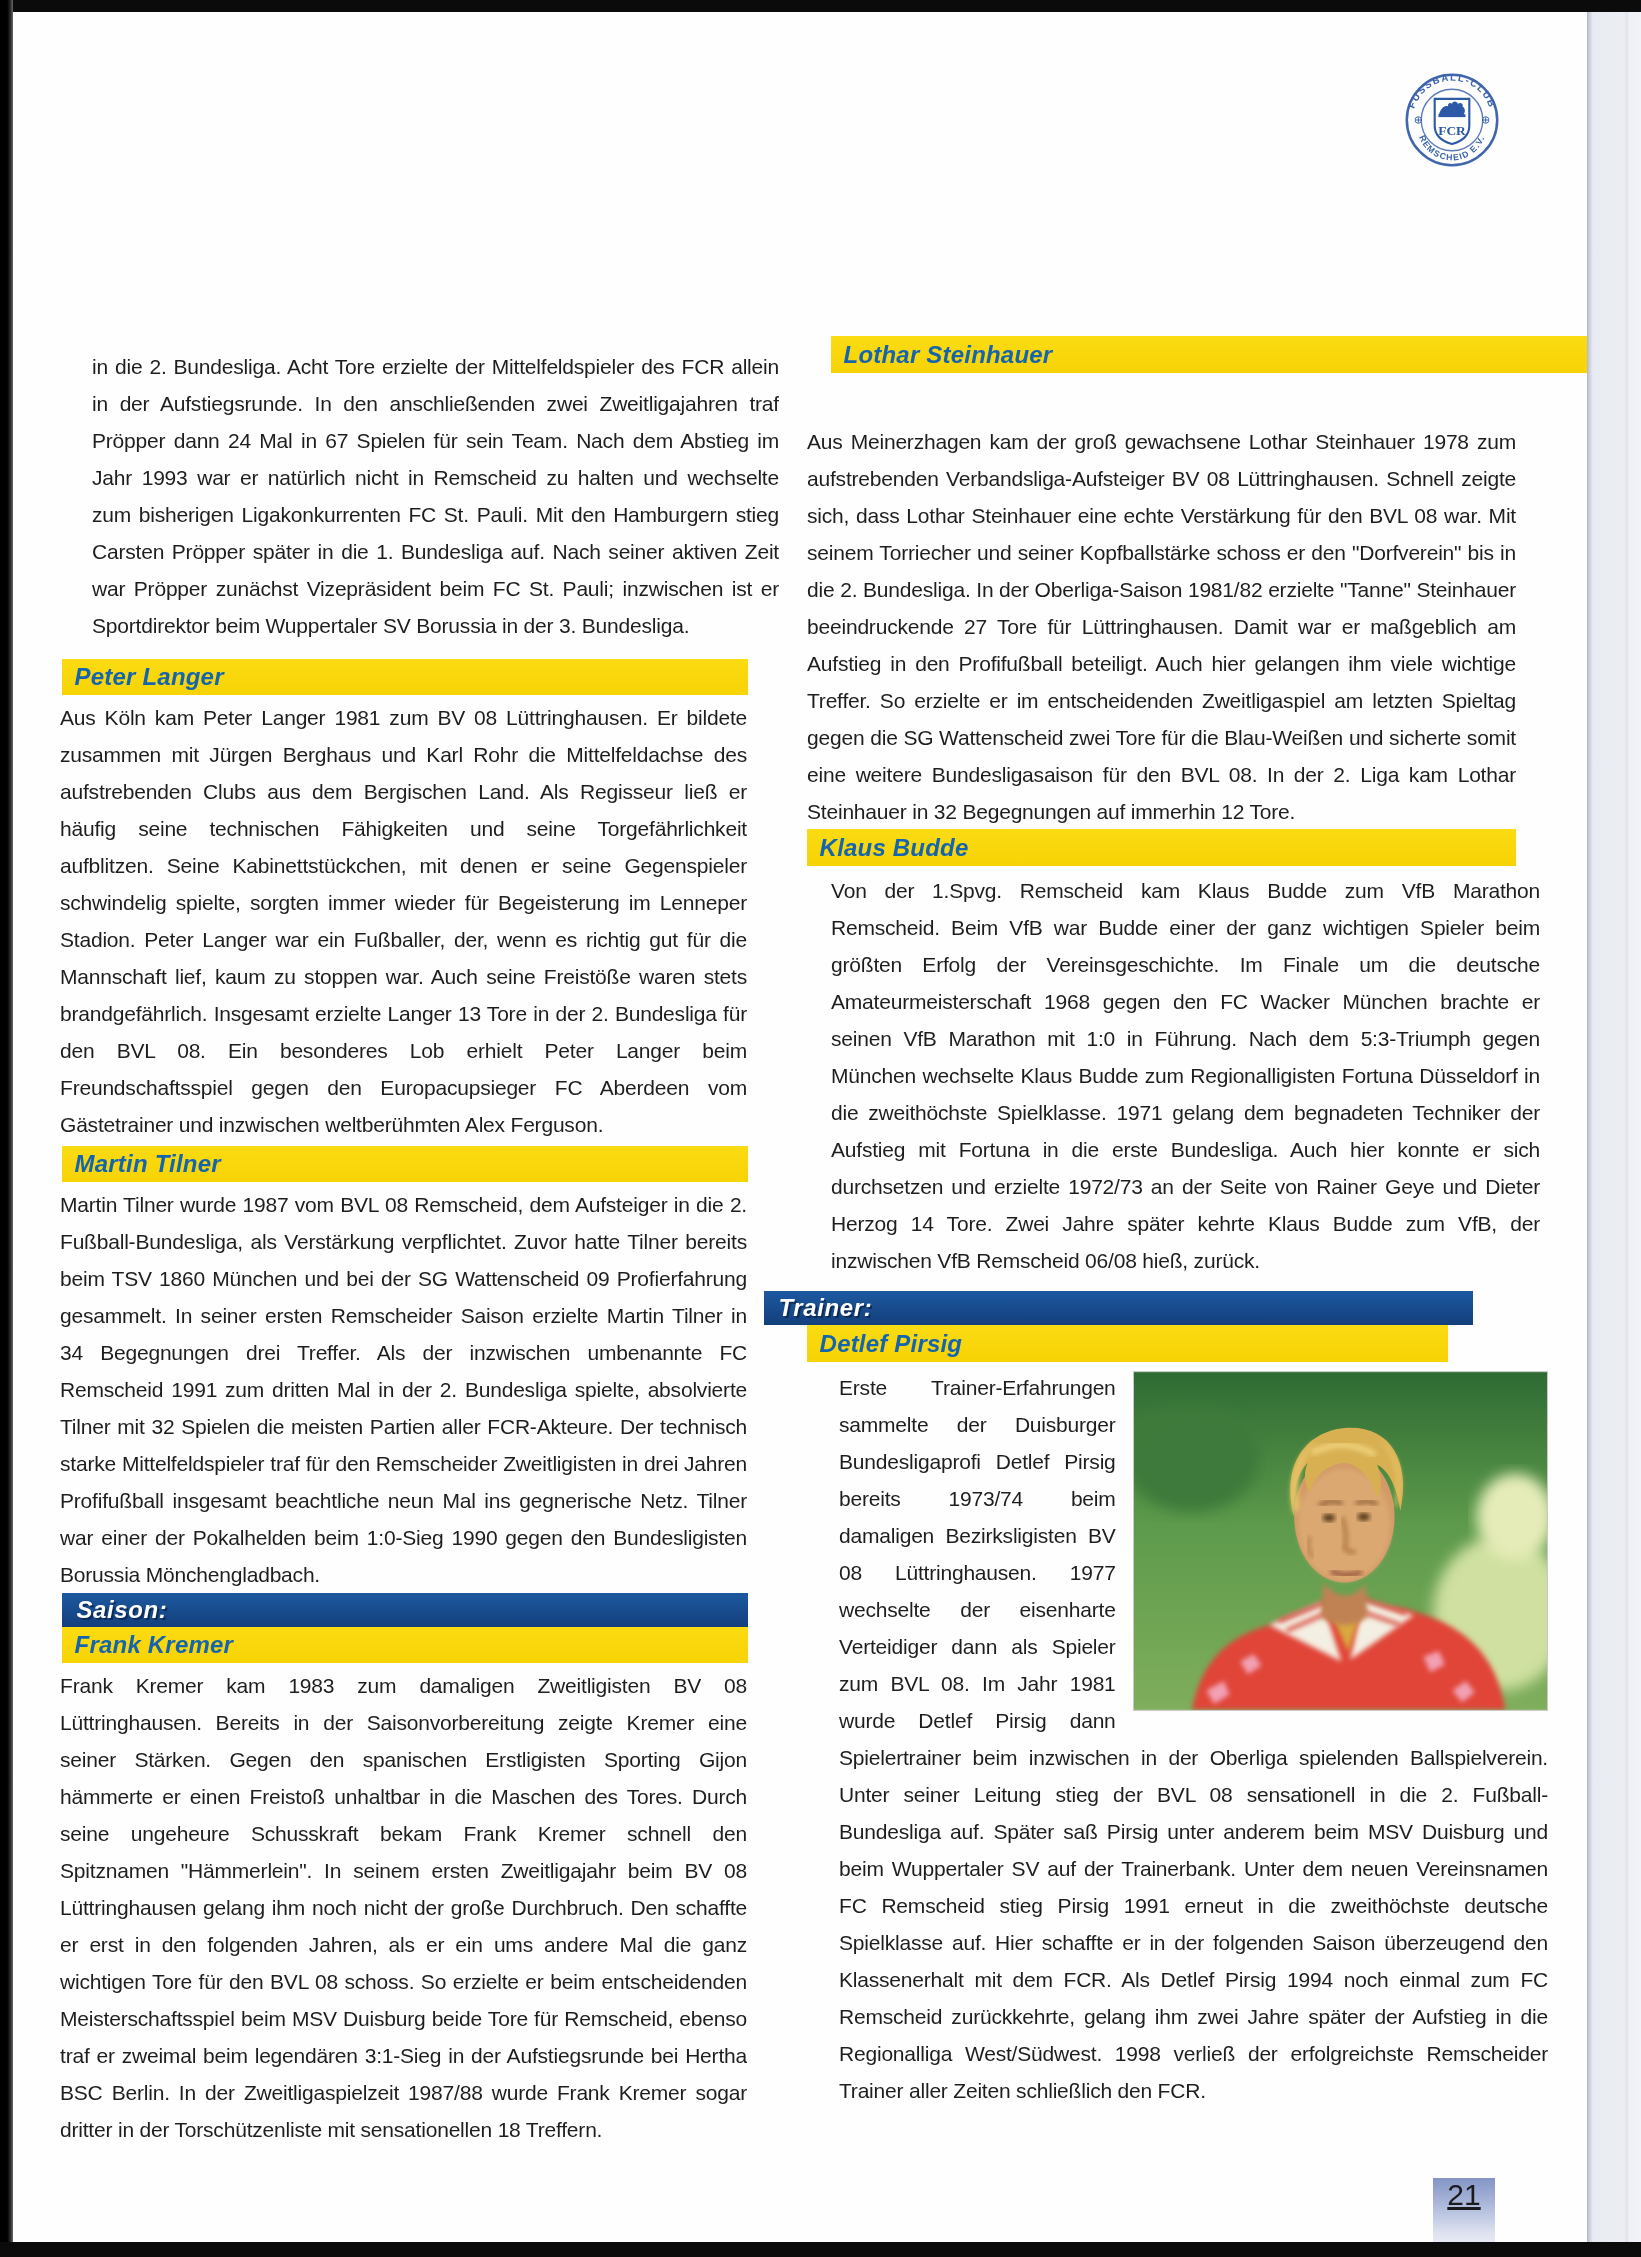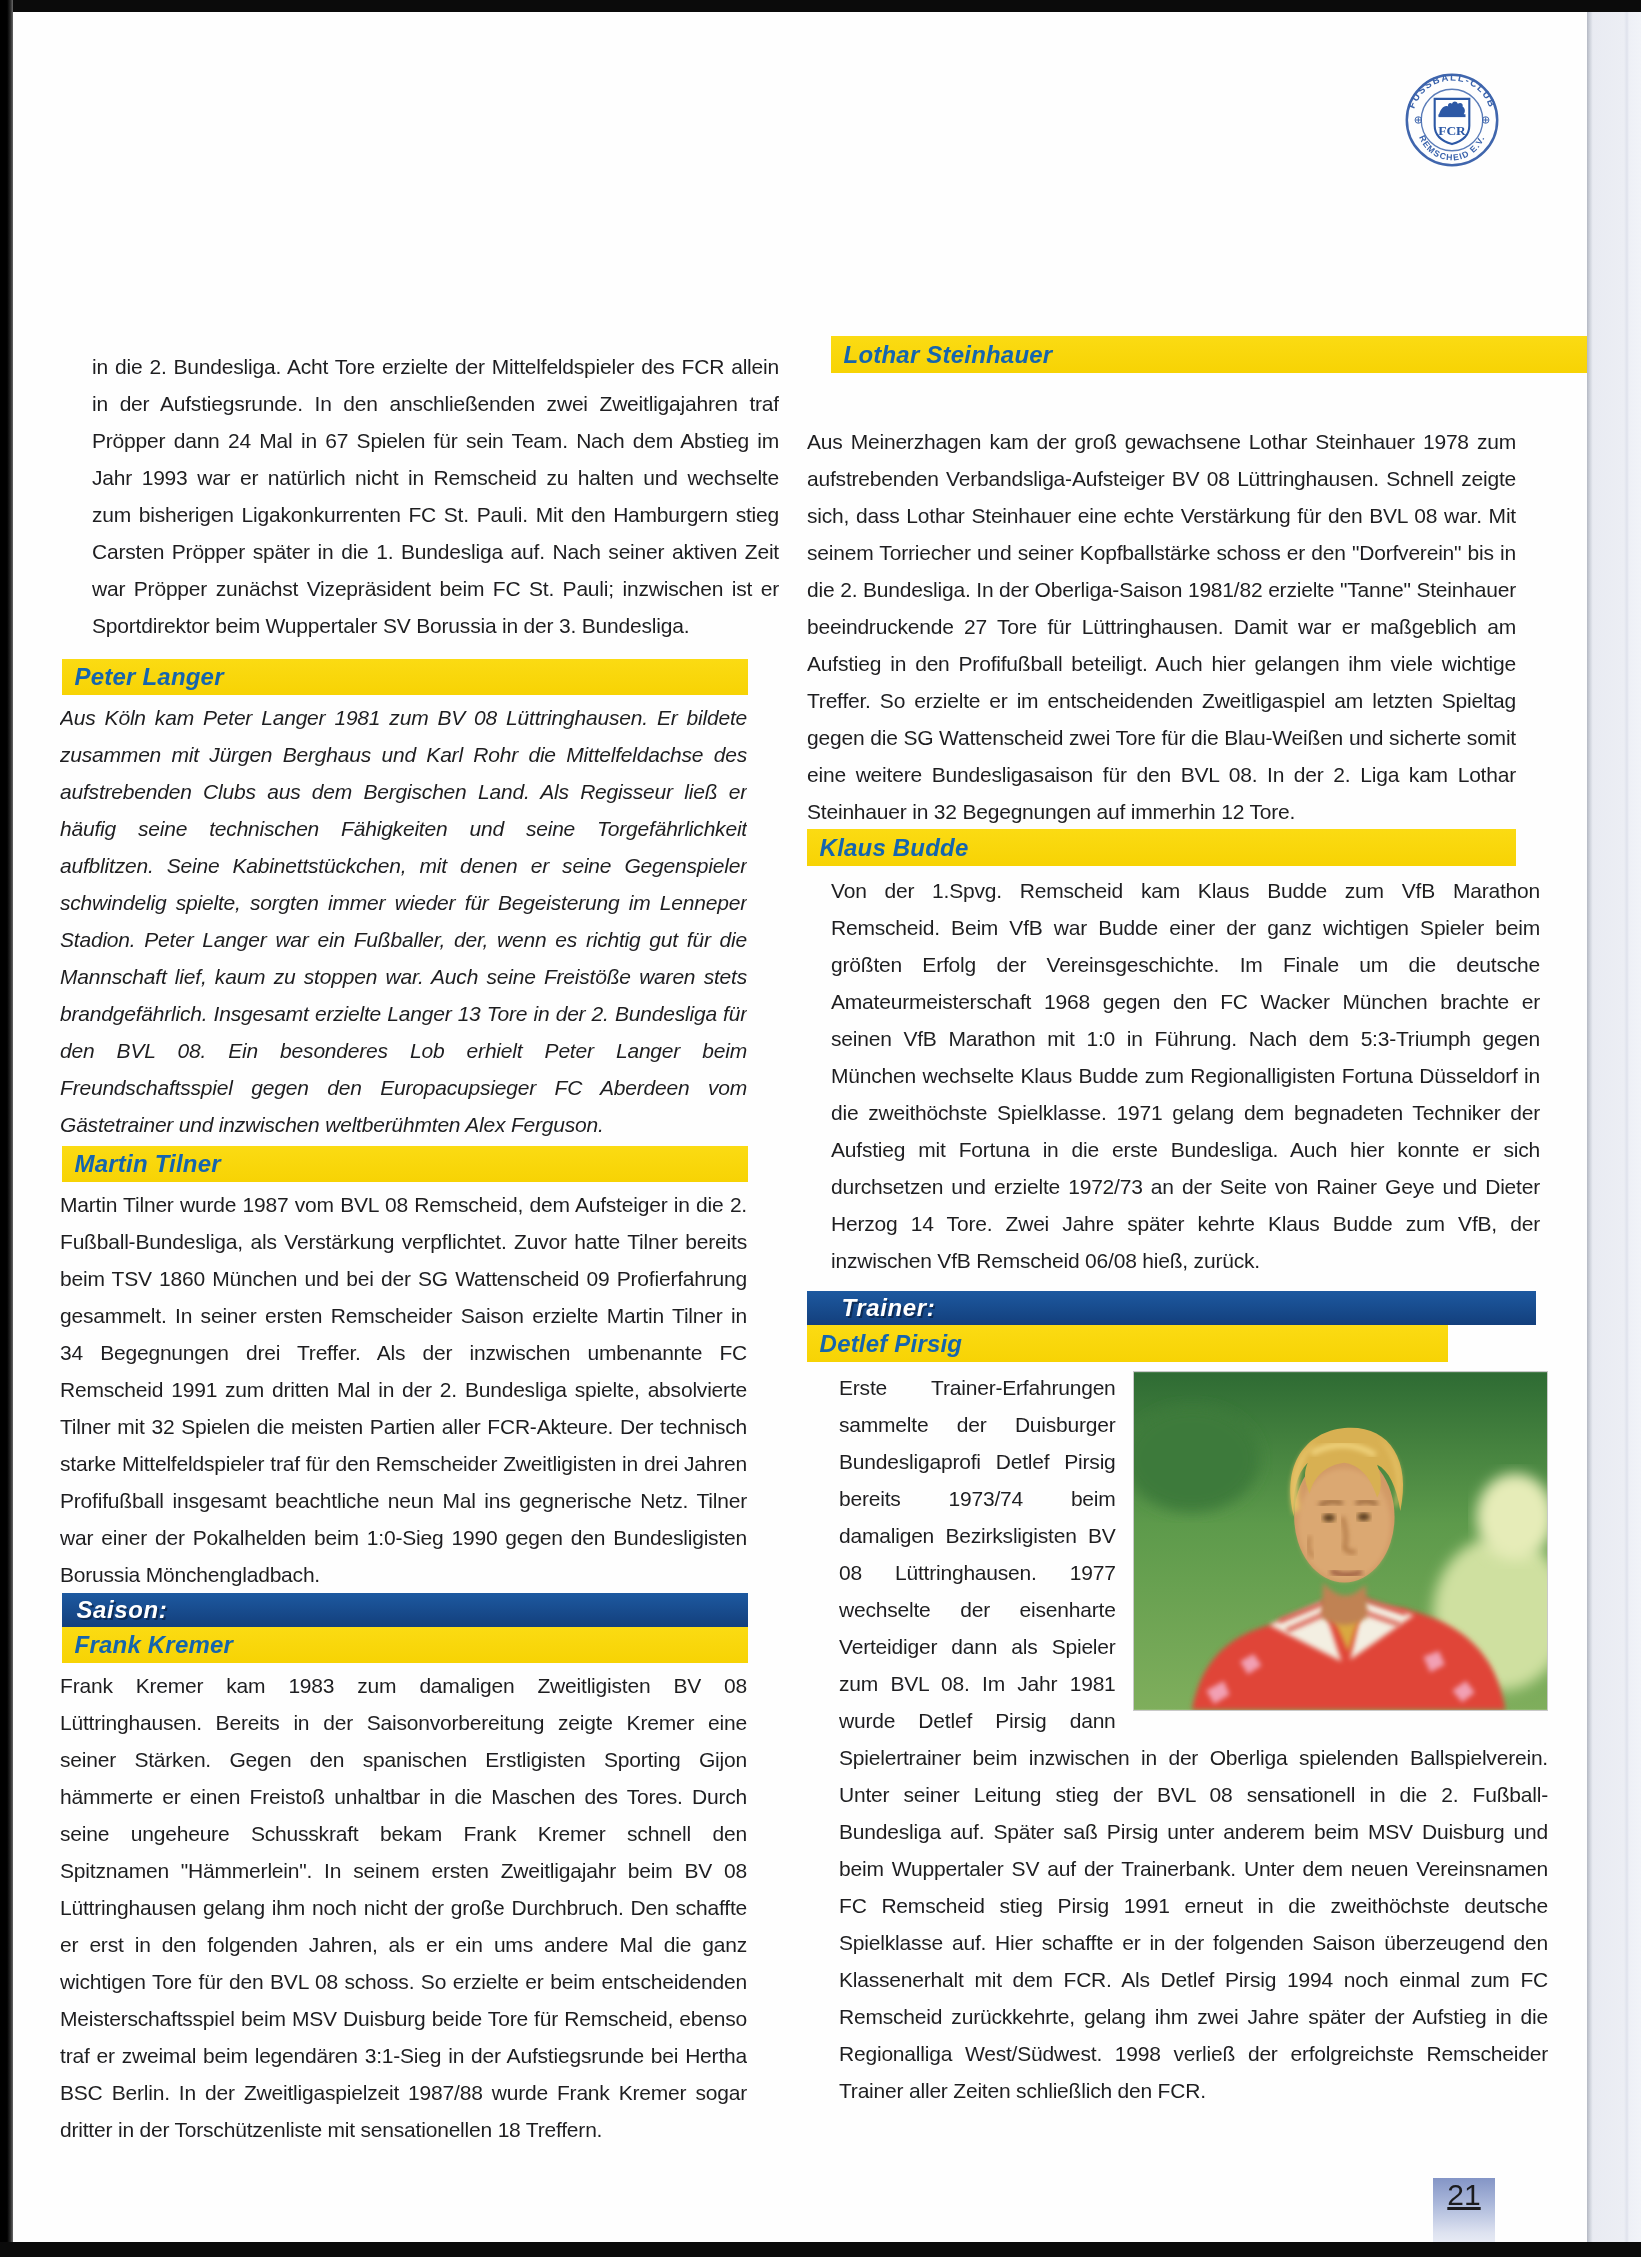--- a/index.html
+++ b/index.html
@@ -69,21 +69,21 @@
     </g>
   </svg>
 
   <div class="body-txt" style="left:60px;top:348px;width:687px;height:313px;margin-left:32px;">
     <span>in die 2. Bundesliga. Acht Tore erzielte der Mittelfeldspieler des FCR allein in der Aufstiegsrunde. In den anschließenden zwei Zweitligajahren traf Pröpper dann 24 Mal in 67 Spielen für sein Team. Nach dem Abstieg im Jahr 1993 war er natürlich nicht in Remscheid zu halten und wechselte zum bisherigen Ligakonkurrenten FC St. Pauli. Mit den Hamburgern stieg Carsten Pröpper später in die 1. Bundesliga auf. Nach seiner aktiven Zeit war Pröpper zunächst Vizepräsident beim FC St. Pauli; inzwischen ist er Sportdirektor beim Wuppertaler SV Borussia in der 3. Bundesliga.</span>
   </div>
 
   <div class="ybar" style="left:62px;top:659px;width:686px;height:36px;">
     <span class="ttl">Peter Langer</span>
   </div>
-  <div class="body-txt" style="left:60px;top:699px;width:687px;height:442px;font-style:italic;">
+  <div class="body-txt" style="left:60px;top:699px;width:687px;height:442px;">
     <span>Aus Köln kam Peter Langer 1981 zum BV 08 Lüttringhausen. Er bildete zusammen mit Jürgen Berghaus und Karl Rohr die Mittelfeldachse des aufstrebenden Clubs aus dem Bergischen Land. Als Regisseur ließ er häufig seine technischen Fähigkeiten und seine Torgefährlichkeit aufblitzen. Seine Kabinettstückchen, mit denen er seine Gegenspieler schwindelig spielte, sorgten immer wieder für Begeisterung im Lenneper Stadion. Peter Langer war ein Fußballer, der, wenn es richtig gut für die Mannschaft lief, kaum zu stoppen war. Auch seine Freistöße waren stets brandgefährlich. Insgesamt erzielte Langer 13 Tore in der 2. Bundesliga für den BVL 08. Ein besonderes Lob erhielt Peter Langer beim Freundschaftsspiel gegen den Europacupsieger FC Aberdeen vom Gästetrainer und inzwischen weltberühmten Alex Ferguson.</span>
   </div>
 
   <div class="ybar" style="left:62px;top:1146px;width:686px;height:36px;">
     <span class="ttl">Martin Tilner</span>
   </div>
   <div class="body-txt" style="left:60px;top:1186px;width:687px;height:404px;">
     <span>Martin Tilner wurde 1987 vom BVL 08 Remscheid, dem Aufsteiger in die 2. Fußball-Bundesliga, als Verstärkung verpflichtet. Zuvor hatte Tilner bereits beim TSV 1860 München und bei der SG Wattenscheid 09 Profierfahrung gesammelt. In seiner ersten Remscheider Saison erzielte Martin Tilner in 34 Begegnungen drei Treffer. Als der inzwischen umbenannte FC Remscheid 1991 zum dritten Mal in der 2. Bundesliga spielte, absolvierte Tilner mit 32 Spielen die meisten Partien aller FCR-Akteure. Der technisch starke Mittelfeldspieler traf für den Remscheider Zweitligisten in drei Jahren Profifußball insgesamt beachtliche neun Mal ins gegnerische Netz. Tilner war einer der Pokalhelden beim 1:0-Sieg 1990 gegen den Bundesligisten Borussia Mönchengladbach.</span>
   </div>
 
@@ -104,21 +104,21 @@
     <span>Aus Meinerzhagen kam der groß gewachsene Lothar Steinhauer 1978 zum aufstrebenden Verbandsliga-Aufsteiger BV 08 Lüttringhausen. Schnell zeigte sich, dass Lothar Steinhauer eine echte Verstärkung für den BVL 08 war. Mit seinem Torriecher und seiner Kopfballstärke schoss er den "Dorfverein" bis in die 2. Bundesliga. In der Oberliga-Saison 1981/82 erzielte "Tanne" Steinhauer beeindruckende 27 Tore für Lüttringhausen. Damit war er maßgeblich am Aufstieg in den Profifußball beteiligt. Auch hier gelangen ihm viele wichtige Treffer. So erzielte er im entscheidenden Zweitligaspiel am letzten Spieltag gegen die SG Wattenscheid zwei Tore für die Blau-Weißen und sicherte somit eine weitere Bundesligasaison für den BVL 08. In der 2. Liga kam Lothar Steinhauer in 32 Begegnungen auf immerhin 12 Tore.</span>
   </div>
 
   <div class="ybar" style="left:807px;top:829px;width:709px;height:37px;">
     <span class="ttl">Klaus Budde</span>
   </div>
   <div class="body-txt" style="left:807px;top:872px;width:709px;height:415px;margin-left:24px;">
     <span>Von der 1.Spvg. Remscheid kam Klaus Budde zum VfB Marathon Remscheid. Beim VfB war Budde einer der ganz wichtigen Spieler beim größten Erfolg der Vereinsgeschichte. Im Finale um die deutsche Amateurmeisterschaft 1968 gegen den FC Wacker München brachte er seinen VfB Marathon mit 1:0 in Führung. Nach dem 5:3-Triumph gegen München wechselte Klaus Budde zum Regionalligisten Fortuna Düsseldorf in die zweithöchste Spielklasse. 1971 gelang dem begnadeten Techniker der Aufstieg mit Fortuna in die erste Bundesliga. Auch hier konnte er sich durchsetzen und erzielte 1972/73 an der Seite von Rainer Geye und Dieter Herzog 14 Tore. Zwei Jahre später kehrte Klaus Budde zum VfB, der inzwischen VfB Remscheid 06/08 hieß, zurück.</span>
   </div>
 
-  <div class="bbar" style="left:807px;top:1291px;width:709px;height:34px;padding-left:20px;">
+  <div class="bbar" style="left:764px;top:1291px;width:709px;height:34px;">
     <span class="ttl">Trainer:</span>
   </div>
   <div class="ybar" style="left:807px;top:1325px;width:641px;height:37px;">
     <span class="ttl">Detlef Pirsig</span>
   </div>
 
   <div class="body-txt" style="left:807px;top:1369px;width:709px;height:745px;margin-left:32px;">
     <span class="photo-float">
       <svg width="413" height="338" viewBox="0 0 428 350">
         <defs>

